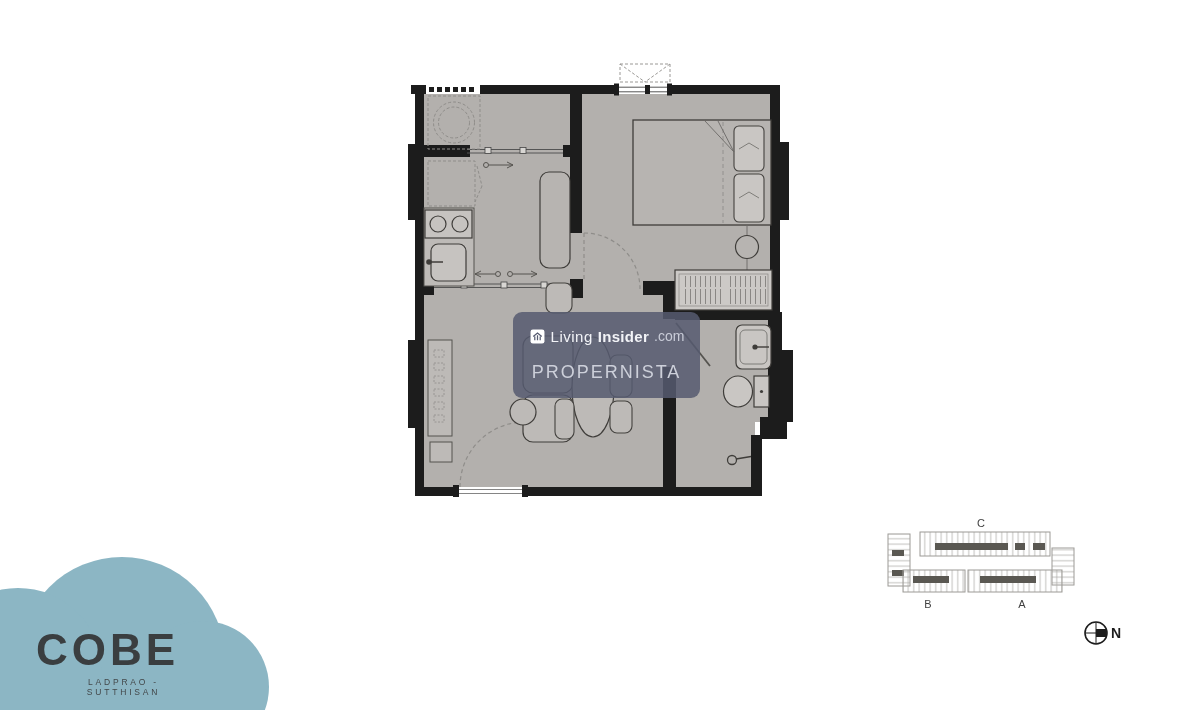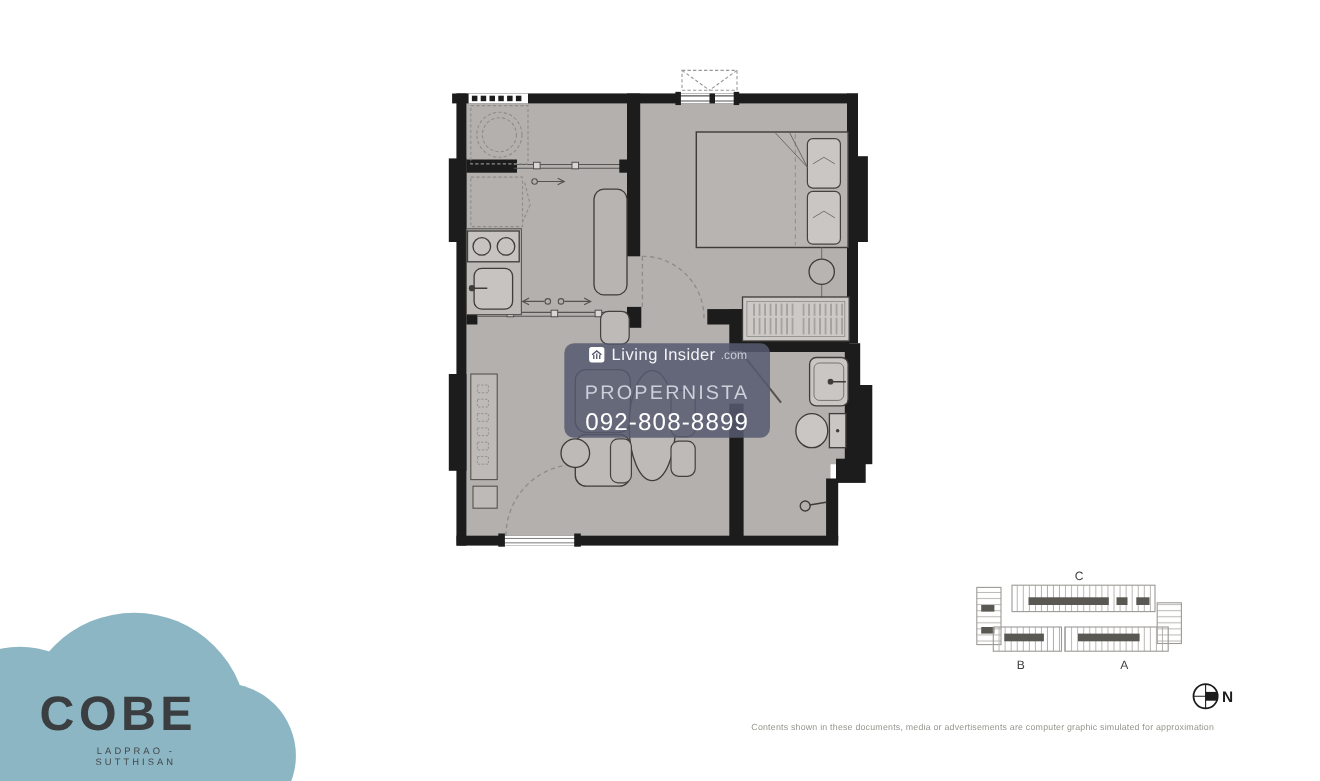--- a/index.html
+++ b/index.html
@@ -6,22 +6,22 @@
   .canvas{position:relative;width:1200px;height:710px;background:#ffffff;
           font-family:"Liberation Sans", sans-serif;}
   svg{display:block;}
   
   .watermark{position:absolute;left:513px;top:312px;width:187px;height:86px;
     background:rgba(86,91,112,0.85);border-radius:9px;color:#fff;
     display:flex;flex-direction:column;align-items:center;justify-content:center;
     text-align:center;}
   .wm-brand{display:flex;align-items:center;gap:5px;font-size:15px;color:#f2f3f7;}
   .wm-brand .light{font-weight:300;letter-spacing:.5px;}
-  .wm-brand .bold{font-weight:normal;letter-spacing:.3px;}
-  .wm-brand .tld{font-size:11px;color:#c9ccd8;align-self:flex-end;margin-bottom:2px;}
+  .wm-brand .bold{font-weight:bold;letter-spacing:.3px;}
+  .wm-brand .tld{font-size:14px;color:#c9ccd8;align-self:flex-end;margin-bottom:2px;}
   .wm-line2{font-size:18px;letter-spacing:2px;color:#cdd0da;margin-top:16px;font-weight:400;}
   .wm-phone{font-size:22px;letter-spacing:1px;color:#ffffff;margin-top:3px;font-weight:400;}
   
   .cloud-svg{position:absolute;left:-55px;top:543px;}
   .cobe{position:absolute;left:25px;top:628px;width:165px;text-align:center;}
   .cobe-name{font-size:44px;letter-spacing:4px;font-weight:700;color:#3a3e40;line-height:1;}
   .cobe-sub{font-size:8.5px;letter-spacing:2.8px;color:#43484a;margin-top:5px;margin-left:32px;}
   
   .keyplan{position:absolute;left:878px;top:514px;}
   .keyplan text{font-size:11px;fill:#3f3f3f;font-family:"Liberation Sans",sans-serif;}
@@ -205,21 +205,20 @@
     <div class="wm-brand">
       <svg width="17" height="17" viewBox="0 0 22 22">
         <rect x="2" y="2" width="18" height="18" rx="3" fill="#ffffff"></rect>
         <path d="M5.5 11 L11 6.5 L16.5 11 M7.5 11 V16 M11 9.5 V16 M14.5 11 V16" fill="none" stroke="#565b70" stroke-width="1.6"></path>
       </svg>
       <span class="light">Living</span>
         <span class="bold">Insider</span>
         <span class="tld">.com</span>
     </div>
     <div class="wm-line2">PROPERNISTA</div>
-    <div class="wm-phone">092-808-8899</div>
   </div>
 
   <svg class="cloud-svg" width="345" height="167" viewBox="0 0 345 167">
     <g fill="#8cb6c4">
       <circle cx="177" cy="117" r="103"></circle>
       <circle cx="73" cy="129" r="84"></circle>
       <circle cx="258" cy="144" r="66"></circle>
       <rect x="0" y="129" width="318" height="38"></rect>
     </g>
   </svg>
@@ -261,16 +260,15 @@
 
   <svg class="compass" width="46" height="30" viewBox="0 0 46 30">
     <circle cx="14" cy="15" r="11" fill="none" stroke="#1c1c1c" stroke-width="1.6"></circle>
     <line x1="14" y1="4" x2="14" y2="26" stroke="#1c1c1c" stroke-width="1"></line>
     <line x1="3" y1="15" x2="25" y2="15" stroke="#1c1c1c" stroke-width="1"></line>
     <rect x="14" y="11" width="10.5" height="8" fill="#1c1c1c"></rect>
     <text x="29" y="20">N</text>
   </svg>
 
   <div class="disclaimer">
-    <div>Contents  shown in these documents, media or advertisements are computer graphic simulated for approximation</div>
   </div>
 
 </div>
 
 </body></html>

